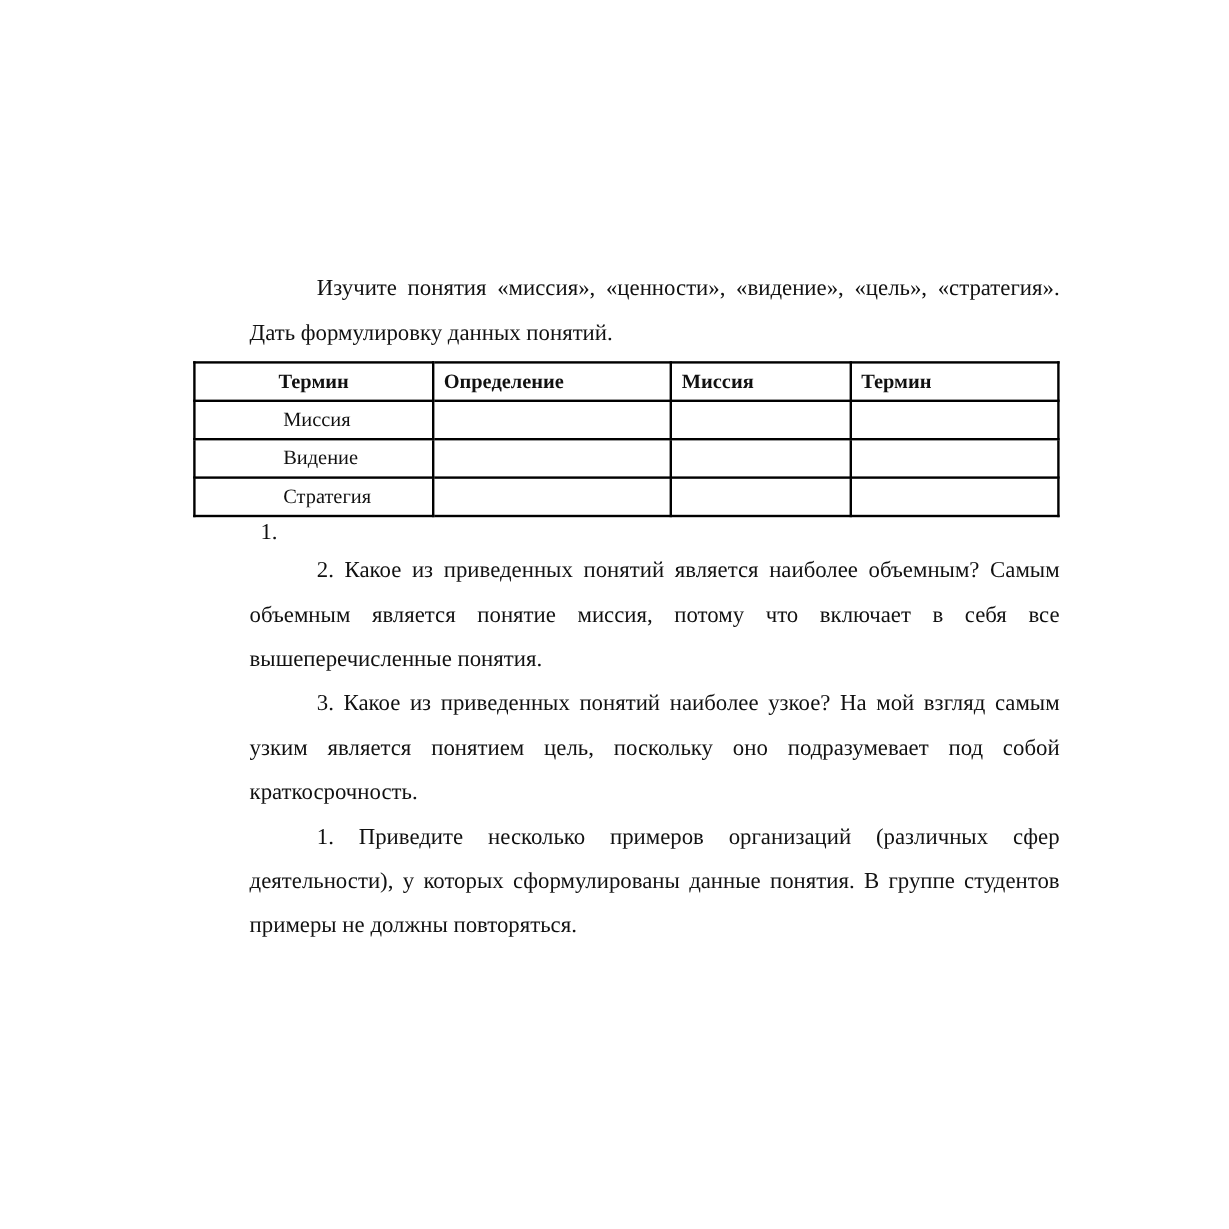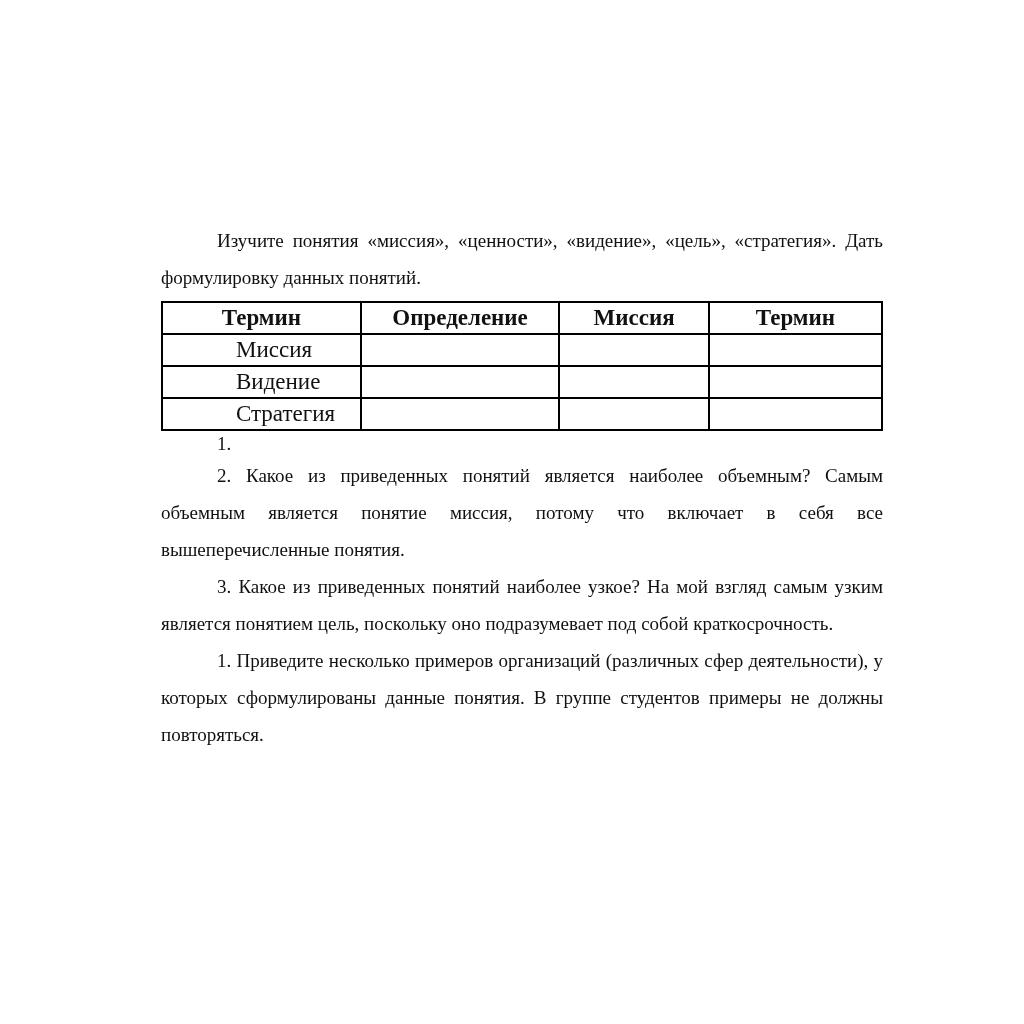--- a/index.html
+++ b/index.html
@@ -3,30 +3,30 @@
   <meta charset="utf-8">
   <style>
     html, body { margin: 0; padding: 0; background: #ffffff; }
     body { width: 1024px; height: 1024px; position: relative; overflow: hidden; }
     .page {
       position: absolute; left: 161px; top: 222px; width: 722px;
       font-family: "Liberation Serif", "DejaVu Serif", serif;
       font-size: 19px; color: #111; line-height: 37px;
     }
     .para { margin: 0; text-align: justify; text-indent: 56px; }
-    .para.last-line-left { text-align-last: left; }
+    .para.last-line-left { text-align-last: left; margin-left: 47px; }
     table.terms {
       border-collapse: collapse; width: 722px; margin-top: 5px;
-      font-family: "Liberation Serif", "DejaVu Serif", serif; font-size: 23px;
+      font-family: "Liberation Serif", "DejaVu Serif", serif; font-size: 17px;
       line-height: 20px;
     }
     table.terms th, table.terms td {
       border: 2px solid #000; height: 30px; padding: 0 8px; vertical-align: middle;
     }
-    table.terms th { font-weight: bold; text-align: center; }
+    table.terms th { font-weight: bold; text-align: left; }
     table.terms th:first-child { text-align: center; }
     table.terms td:first-child { padding-left: 73px; }
     col.c1 { width: 199px; } col.c2 { width: 199px; } col.c3 { width: 150px; } col.c4 { width: 174px; }
     .num1 { padding-left: 56px; line-height: 26px; margin-top: 0px; }
   </style>
 </head>
 <body>
 
 <div class="page">
   <p class="para last-line-left">Изучите понятия «миссия», «ценности», «видение», «цель», «стратегия». Дать формулировку данных понятий.</p>

